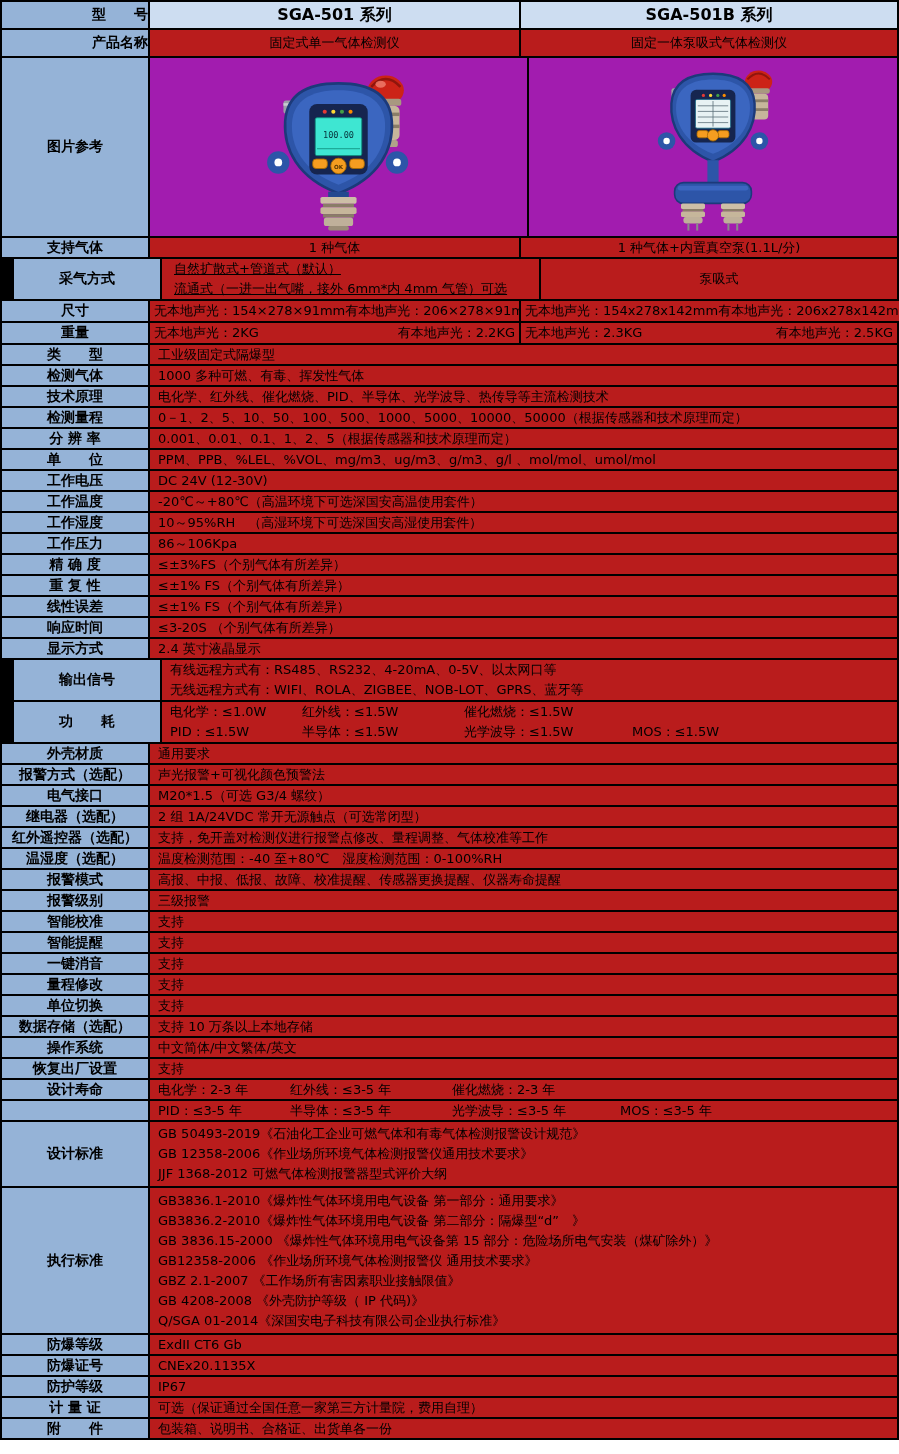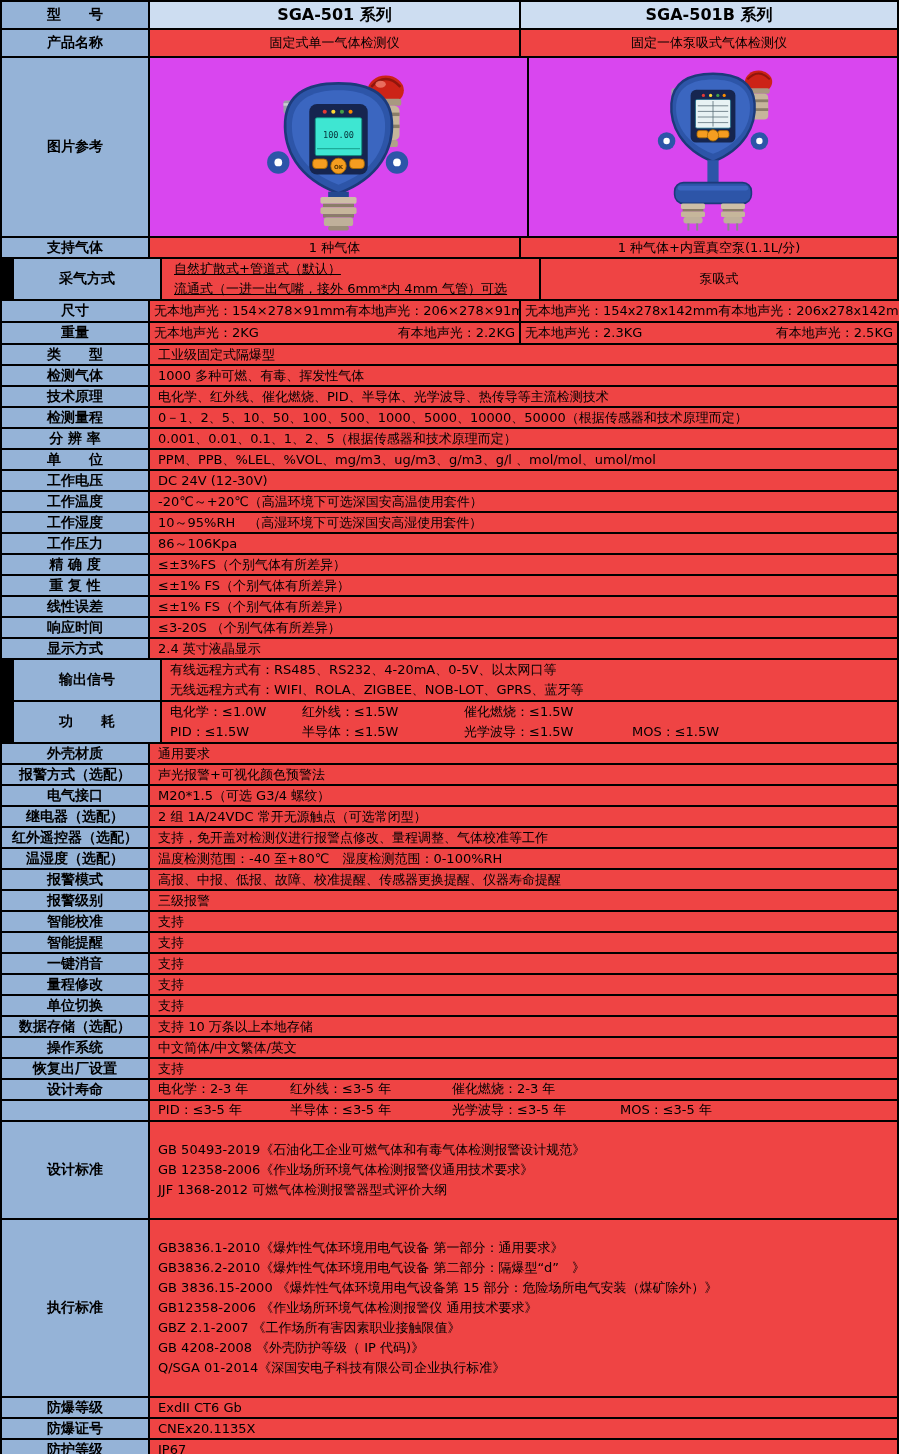--- a/index.html
+++ b/index.html
@@ -9,44 +9,44 @@
     display:flex;flex-direction:column;gap:2px;
   }
   .row{display:flex;gap:2px;background:transparent;}
   .rows-group{display:contents;}
   .lbl{
     width:146px;flex:0 0 146px;background:#95B3D7;
     display:flex;align-items:center;justify-content:center;
     font-size:14px;font-weight:bold;white-space:nowrap;
   }
   .val{
-    flex:1;background:#ef4444;display:flex;align-items:center;
+    flex:1;background:#b91c1c;display:flex;align-items:center;
     padding:0 8px;font-size:13px;min-height:19px;
   }
   .center{justify-content:center;padding:0 4px;text-align:center;}
   .col-l{flex:0 0 361px;width:361px;}
   .col-r{flex:1;}
   .hdr1{background:#CDDDF1;}
   .bold{font-weight:bold;font-size:16px;}
-  .h26{min-height:26px;}
+  .h26{min-height:26px;justify-content:flex-end;}
   .h20{min-height:20px;}
   .h40{min-height:40px;margin-left:12px;}
-  .img-cell{background:#d946ef;justify-content:center;align-items:center;display:flex;}
+  .img-cell{background:#a21caf;justify-content:center;align-items:center;display:flex;}
   .img-row{height:178px;}
   .stack{flex-direction:column;justify-content:center;align-items:stretch;}
   .stack .line{line-height:20px;white-space:nowrap;}
   .stack .line.center{text-align:left;text-decoration:underline;}
   .spread{justify-content:space-between;padding:0 4px;}
   .spread span{white-space:nowrap;}
-  .tabs{display:flex;align-items:flex-start;}
+  .tabs{display:flex;align-items:flex-end;}
   .tabs span{white-space:nowrap;}
   .tab1{width:132px;}
   .tab2{width:162px;}
   .tab3{width:168px;}
-  .std{padding:18px 8px;justify-content:space-between;}
+  .std{padding:2px 8px;}
   .std .line{line-height:20px;}
 </style>
 </head>
 <body>
 
 <div class="table">
 
   <div class="row h26">
     <div class="lbl h26">型　　号</div>
     <div class="val center bold hdr1 col-l">SGA-501 系列</div>
@@ -234,21 +234,21 @@
         <div class="lbl">分 辨 率</div>
         <div class="val">0.001、0.01、0.1、1、2、5（根据传感器和技术原理而定）</div>
       </div><div class="row">
         <div class="lbl">单　　位</div>
         <div class="val">PPM、PPB、%LEL、%VOL、mg/m3、ug/m3、g/m3、g/l 、mol/mol、umol/mol</div>
       </div><div class="row">
         <div class="lbl">工作电压</div>
         <div class="val">DC 24V (12-30V)</div>
       </div><div class="row">
         <div class="lbl">工作温度</div>
-        <div class="val">-20℃～+20℃（高温环境下可选深国安高温使用套件）</div>
+        <div class="val">-20℃～+80℃（高温环境下可选深国安高温使用套件）</div>
       </div><div class="row">
         <div class="lbl">工作湿度</div>
         <div class="val">10～95%RH　（高湿环境下可选深国安高湿使用套件）</div>
       </div><div class="row">
         <div class="lbl">工作压力</div>
         <div class="val">86～106Kpa</div>
       </div><div class="row">
         <div class="lbl">精 确 度</div>
         <div class="val">≤±3%FS（个别气体有所差异）</div>
       </div><div class="row">

